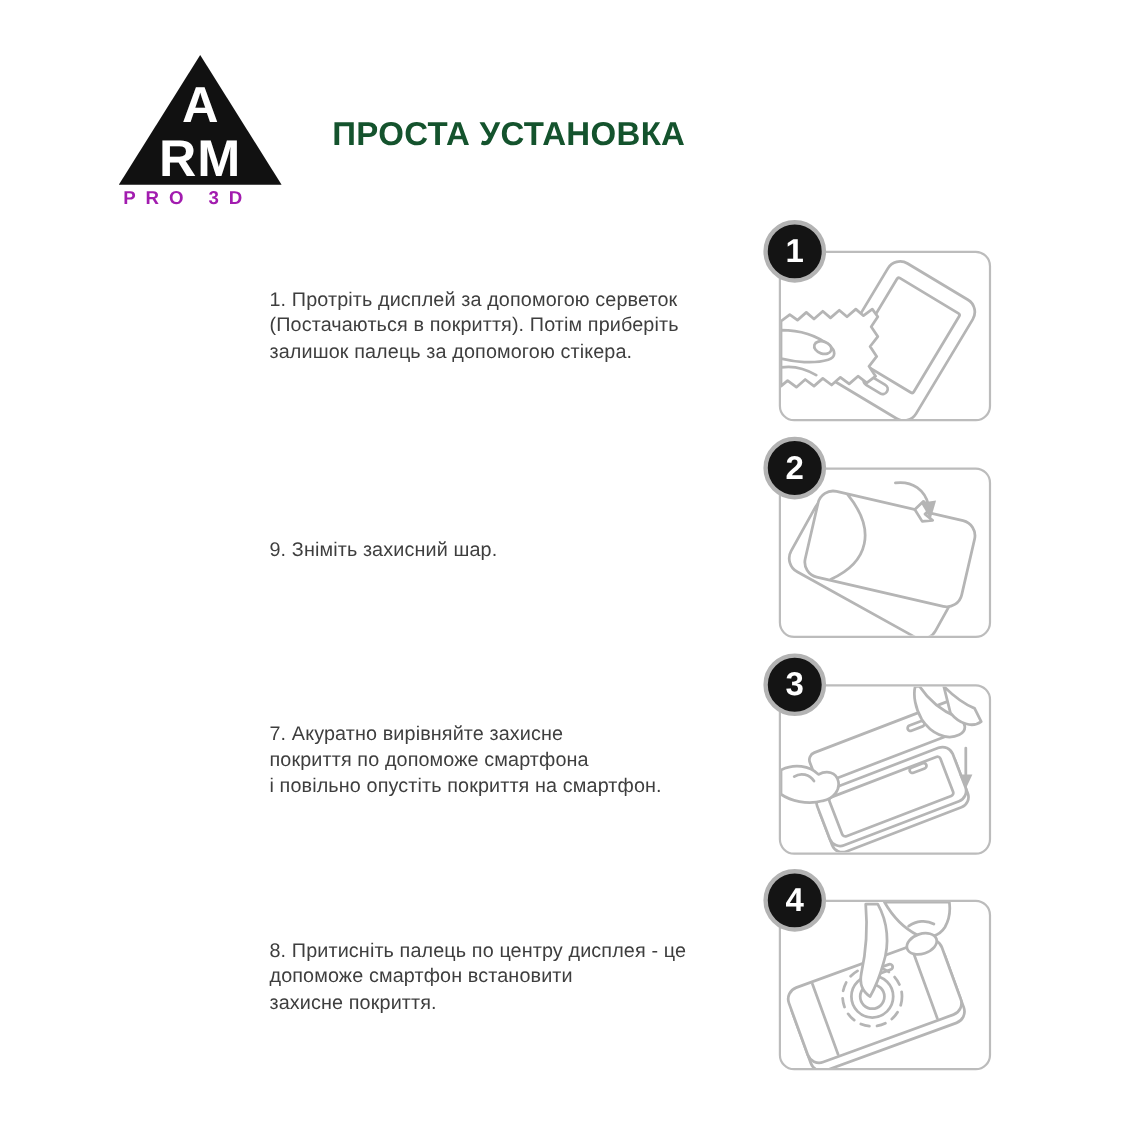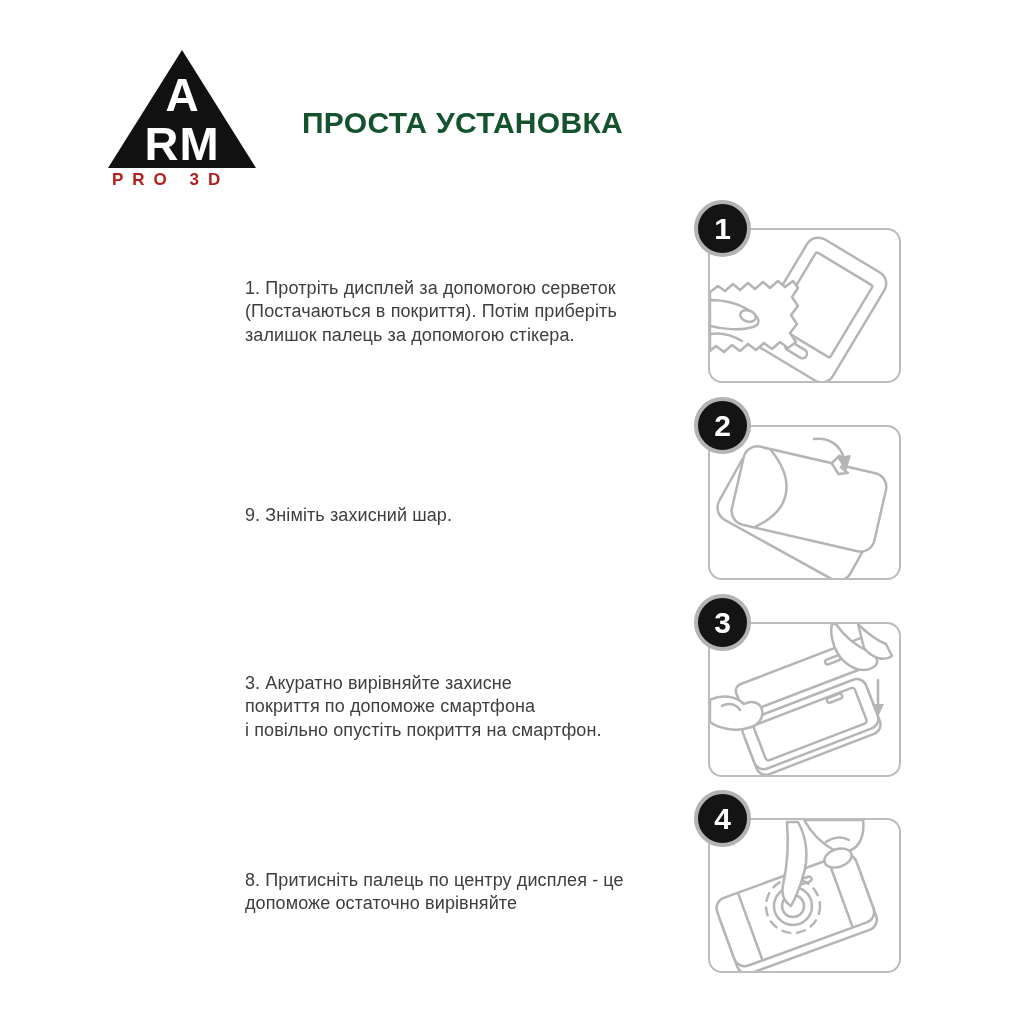--- a/index.html
+++ b/index.html
@@ -2,29 +2,29 @@
 <html><head>
 <meta charset="utf-8">
 <style>
   html,body{margin:0;padding:0;background:#fff;}
   .page{position:relative;width:1024px;height:1024px;background:#ffffff;
         font-family:"Liberation Sans",sans-serif;overflow:hidden;}
 
   
   .logo-svg{position:absolute;left:106px;top:48px;}
   .logo-sub{position:absolute;left:112px;top:170px;font-size:17px;font-weight:700;
-            letter-spacing:9px;color:#b91c1c;white-space:nowrap;}
+            letter-spacing:9px;color:#a21caf;white-space:nowrap;}
 
   
   .title{position:absolute;left:270px;top:106px;font-size:30px;font-weight:800;
          letter-spacing:.3px;color:#14532d;white-space:nowrap;margin-left:32px;}
 
   
   .step-text{position:absolute;left:245px;width:470px;font-size:18px;line-height:23.4px;
-             letter-spacing:.1px;color:#3e3e3e;margin-top:16px;}
+             letter-spacing:.1px;color:#3e3e3e;}
 
   
   .box{position:absolute;left:708px;width:193px;height:155px;background:#fff;
        border:2px solid #bcbcbc;border-radius:14px;box-sizing:border-box;overflow:hidden;}
   .box svg{display:block;width:100%;height:100%;}
 
   
   .badge{position:absolute;left:694px;width:57px;height:57px;border-radius:50%;
          background:#141414;border:4px solid #b3b3b3;box-sizing:border-box;
          display:flex;align-items:center;justify-content:center;
@@ -88,21 +88,21 @@
         </g>
         <path class="s" d="M104,12 C120,10 131,19 134,32"></path>
         <path class="arrowfill" d="M127,30 L141,28 L136,45 Z"></path>
       </svg>
     </div>
     <div class="badge" style="top:397px">2</div>
   </div>
 
   <div>
     <div class="step-text" style="top:656px">
-      <div>3. Акуратно вирівняйте захисне</div>
+      <div>7. Акуратно вирівняйте захисне</div>
       <div>покриття по допоможе смартфона</div>
       <div>і повільно опустіть покриття на смартфон.</div>
     </div>
     <div class="box" style="top:622px">
       <svg viewBox="0 0 189 151">
         <g transform="translate(101,102) rotate(-21)">
           <rect class="sw" x="-66" y="-22" width="132" height="52" rx="10"></rect>
           <rect class="sw" x="-66" y="-28" width="132" height="52" rx="10"></rect>
           <rect class="s" x="-54" y="-21" width="108" height="38" rx="3"></rect>
           <rect class="sw" x="24" y="-20" width="16" height="5" rx="2.5"></rect>
@@ -118,21 +118,22 @@
         <line class="s" x1="168" y1="56" x2="168" y2="82"></line>
         <path class="arrowfill" d="M162,80 L174,80 L168,93 Z"></path>
       </svg>
     </div>
     <div class="badge" style="top:594px">3</div>
   </div>
 
   <div>
     <div class="step-text" style="top:853px">
       <div>8. Притисніть палець по центру дисплея - це</div>
-      <div>допоможе остаточно вирівняйте</div>
+      <div>допоможе смартфон встановити</div>
+      <div>захисне покриття.</div>
     </div>
     <div class="box" style="top:818px">
       <svg viewBox="0 0 189 151">
         <g transform="translate(86,92) rotate(-20)">
           <rect class="sw" x="-74" y="-30" width="148" height="72" rx="11"></rect>
           <rect class="sw" x="-74" y="-38" width="148" height="72" rx="11"></rect>
           <line class="s" x1="-48" y1="-36" x2="-48" y2="32"></line>
           <line class="s" x1="48" y1="-36" x2="48" y2="32"></line>
           <rect class="sw" x="8" y="-29" width="18" height="5" rx="2.5"></rect>
         </g>

